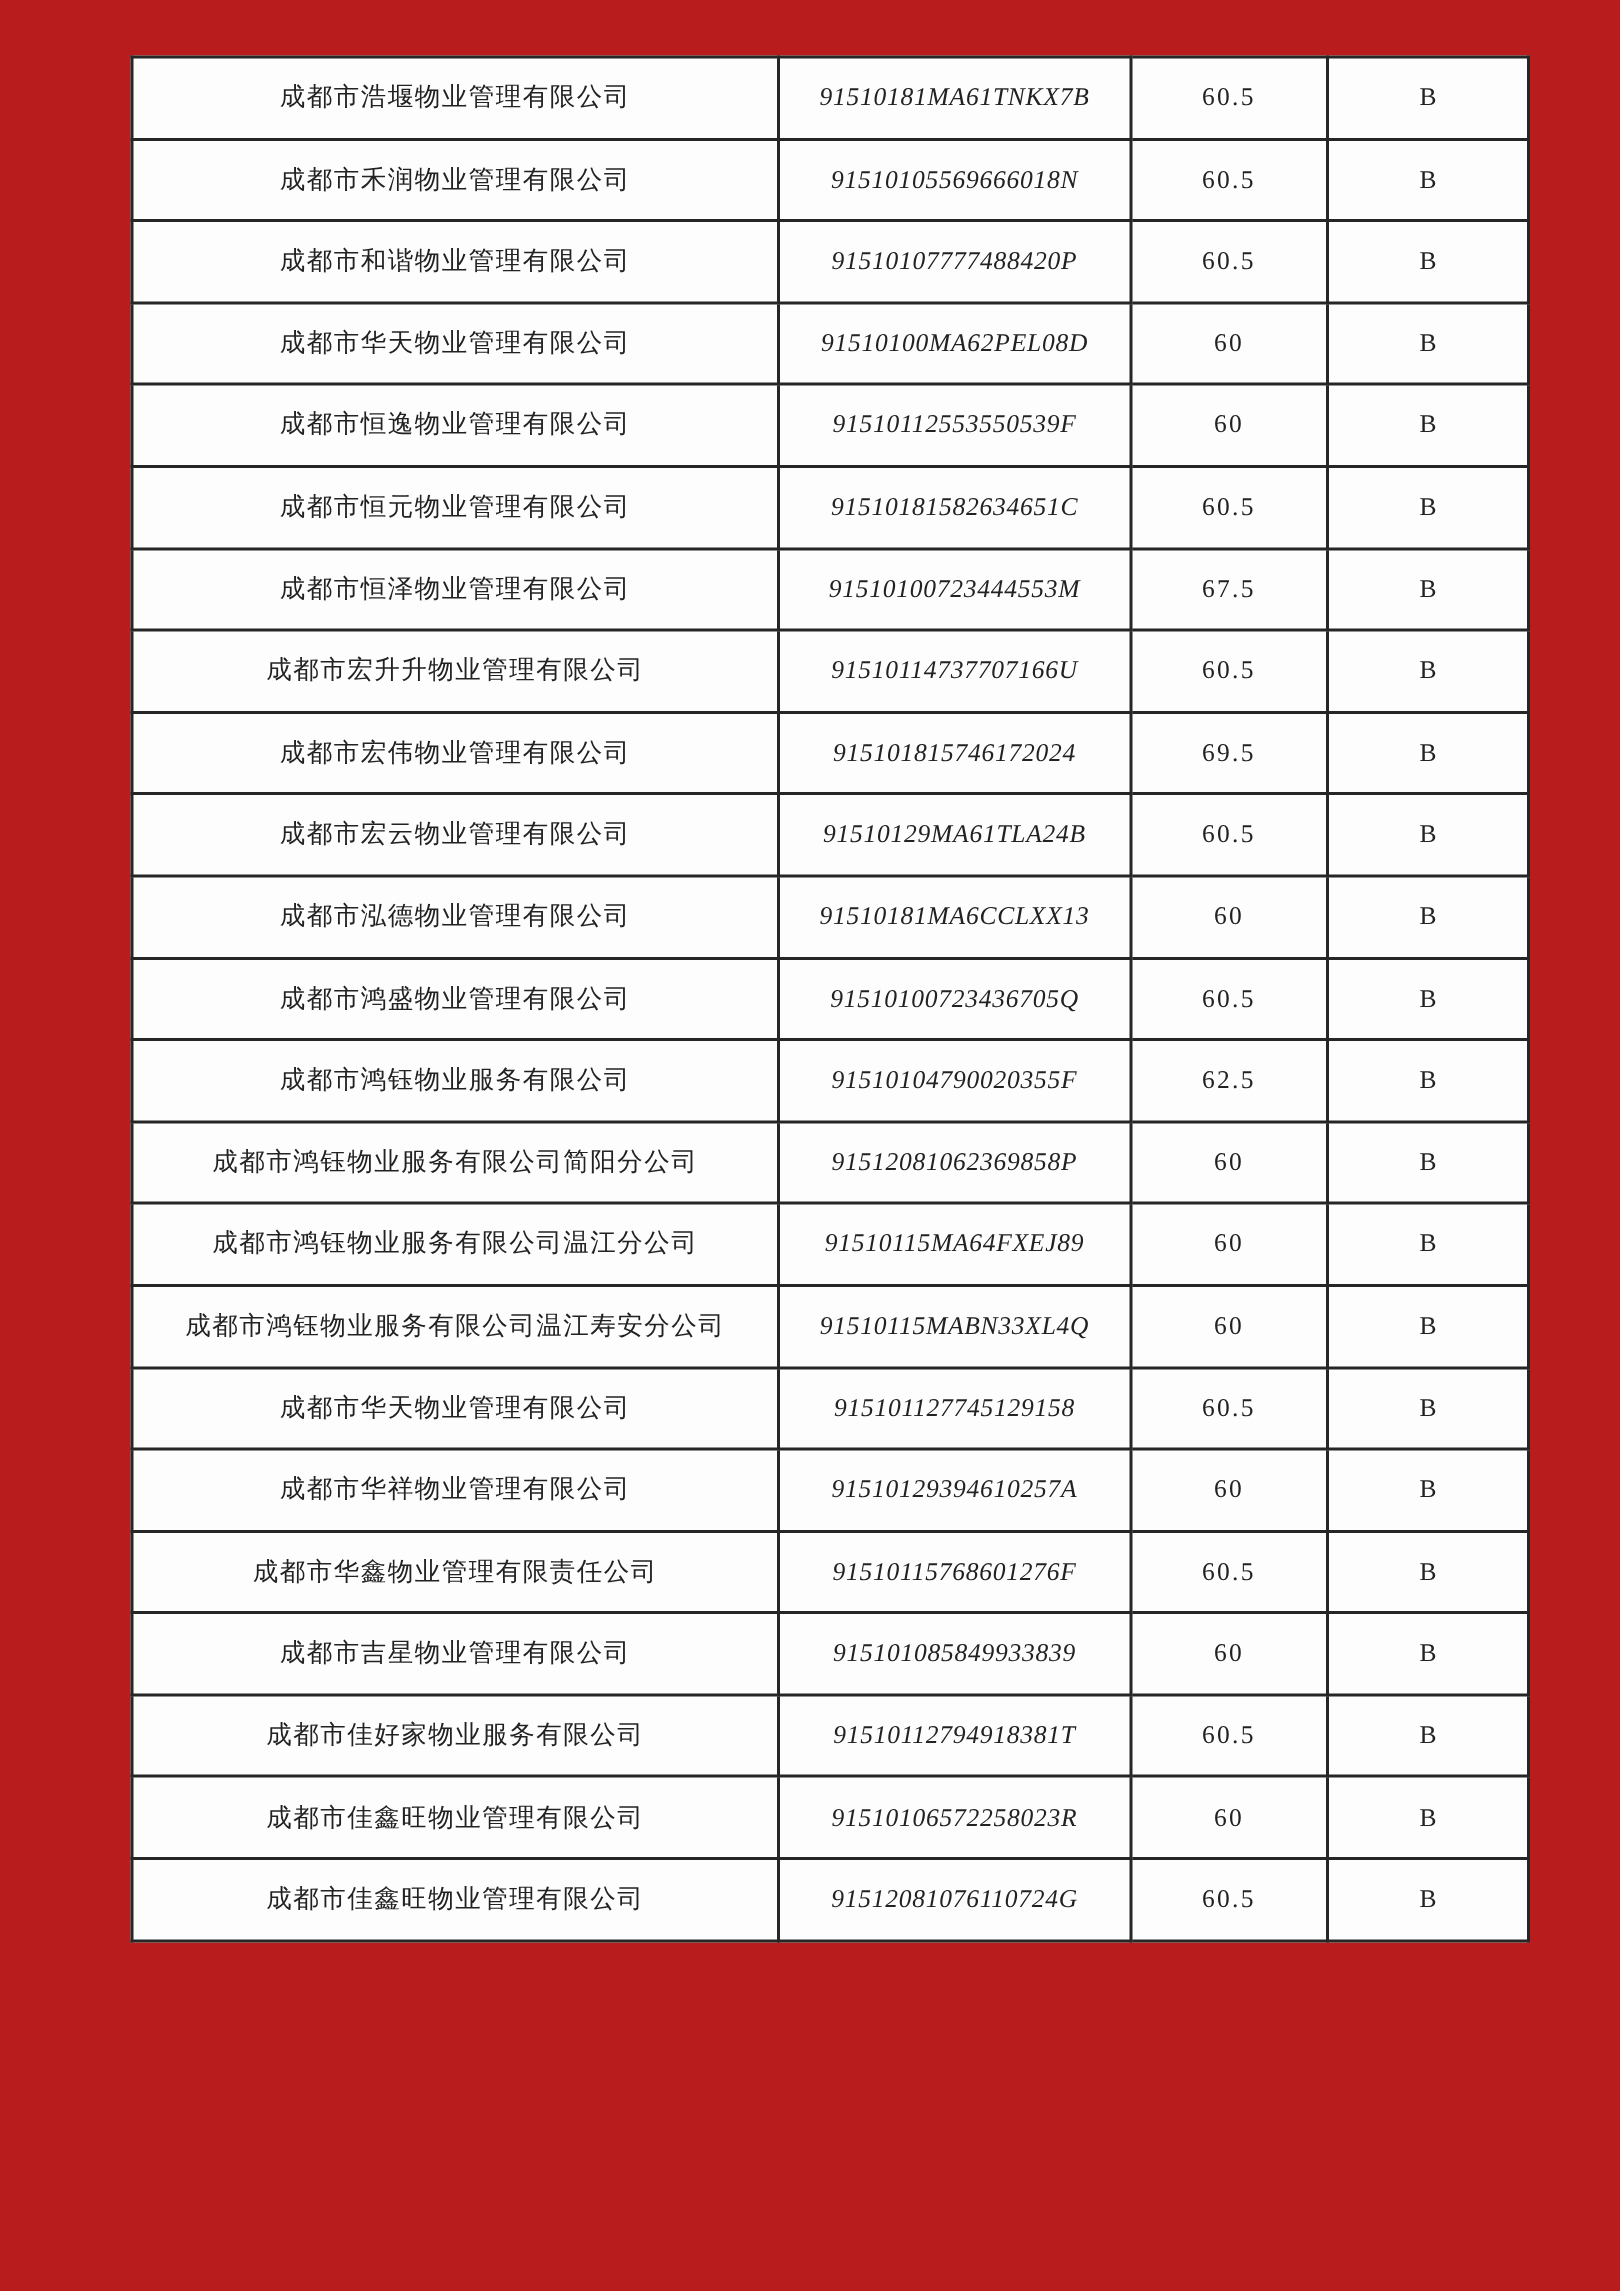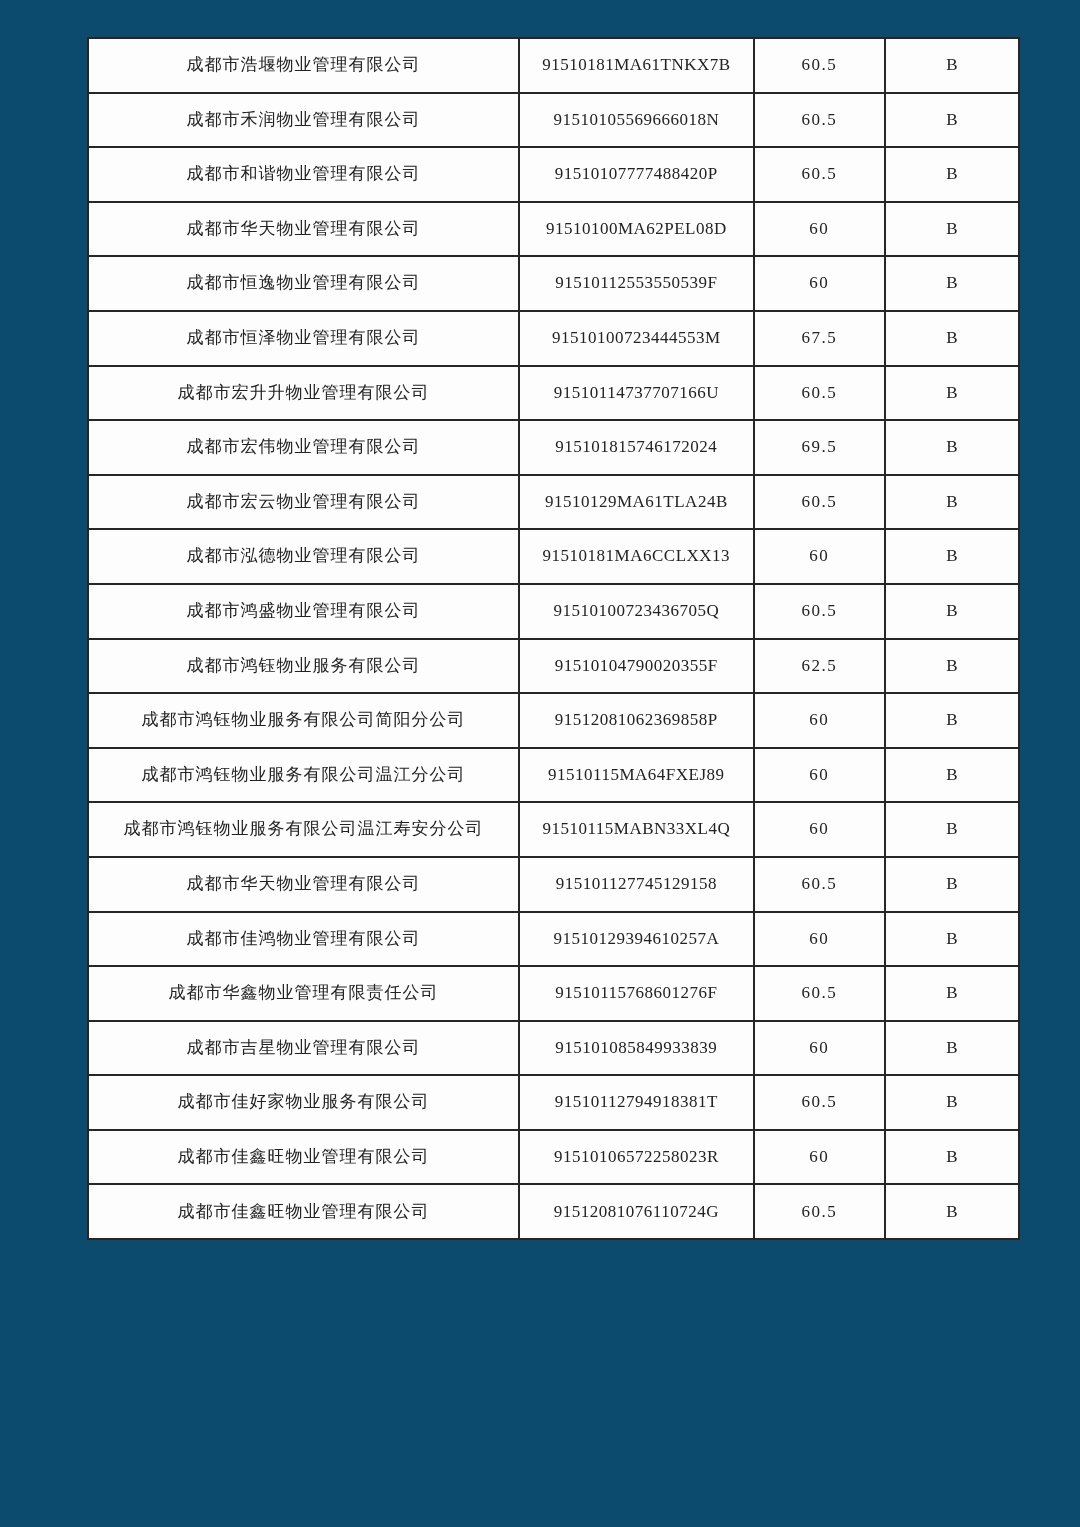--- a/index.html
+++ b/index.html
@@ -12,21 +12,21 @@
     position: relative;
     background: #fcfcfc;
     font-family: "Liberation Serif", "DejaVu Serif", serif;
     color: #222222;
   }
   .page {
     position: absolute;
     left: 0; top: 0;
     width: 1080px;
     height: 1527px;
-    background: #0c4a6e;
+    background: #b91c1c;
   }
   table.ratings {
     position: absolute;
     left: 87px;
     top: 37px;
     width: 933px;
     border-collapse: collapse;
     table-layout: fixed;
     background: #fdfdfd;
   }
@@ -35,21 +35,21 @@
     text-align: center;
     vertical-align: middle;
     height: 52.6px;
     padding: 0 6px;
     font-size: 17px;
     line-height: 1.2;
     overflow: hidden;
     white-space: nowrap;
   }
   td.col-name  { letter-spacing: 1px; }
-  td.col-code  { letter-spacing: 0.5px; font-size: 18px; }
+  td.col-code  { letter-spacing: 0.5px; font-size: 18px; font-style: italic; }
   td.col-score { letter-spacing: 1.5px; font-size: 18px; }
   td.col-grade { font-size: 18px; }
 </style>
 </head>
 <body>
 
 <div class="page">
   <table class="ratings">
     <colgroup>
       <col style="width:46.3%">
@@ -82,20 +82,26 @@
           <td class="col-score">60</td>
           <td class="col-grade">B</td>
         </tr>
         <tr>
           <td class="col-name">成都市恒逸物业管理有限公司</td>
           <td class="col-code">91510112553550539F</td>
           <td class="col-score">60</td>
           <td class="col-grade">B</td>
         </tr>
         <tr>
+          <td class="col-name">成都市恒元物业管理有限公司</td>
+          <td class="col-code">91510181582634651C</td>
+          <td class="col-score">60.5</td>
+          <td class="col-grade">B</td>
+        </tr>
+        <tr>
           <td class="col-name">成都市恒泽物业管理有限公司</td>
           <td class="col-code">91510100723444553M</td>
           <td class="col-score">67.5</td>
           <td class="col-grade">B</td>
         </tr>
         <tr>
           <td class="col-name">成都市宏升升物业管理有限公司</td>
           <td class="col-code">91510114737707166U</td>
           <td class="col-score">60.5</td>
           <td class="col-grade">B</td>
@@ -148,21 +154,21 @@
           <td class="col-score">60</td>
           <td class="col-grade">B</td>
         </tr>
         <tr>
           <td class="col-name">成都市华天物业管理有限公司</td>
           <td class="col-code">915101127745129158</td>
           <td class="col-score">60.5</td>
           <td class="col-grade">B</td>
         </tr>
         <tr>
-          <td class="col-name">成都市佳鸿物业管理有限公司</td>
+          <td class="col-name">成都市华祥物业管理有限公司</td>
           <td class="col-code">91510129394610257A</td>
           <td class="col-score">60</td>
           <td class="col-grade">B</td>
         </tr>
         <tr>
           <td class="col-name">成都市华鑫物业管理有限责任公司</td>
           <td class="col-code">91510115768601276F</td>
           <td class="col-score">60.5</td>
           <td class="col-grade">B</td>
         </tr>

